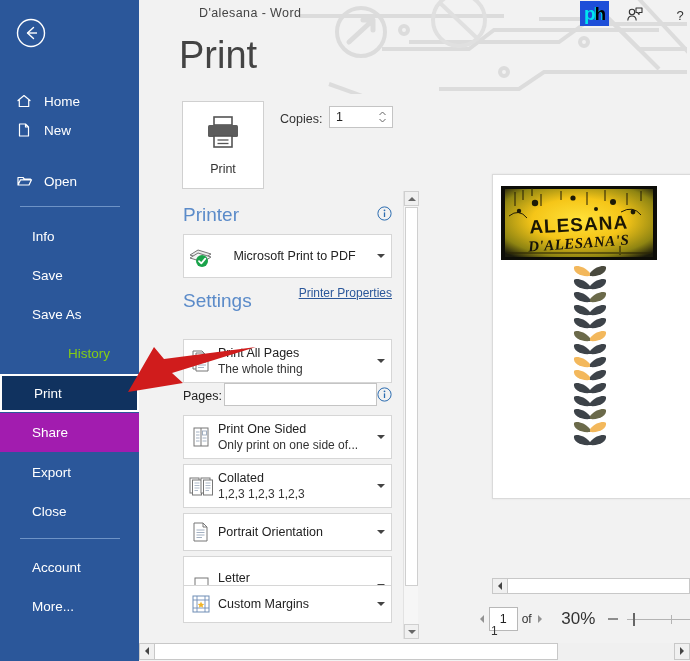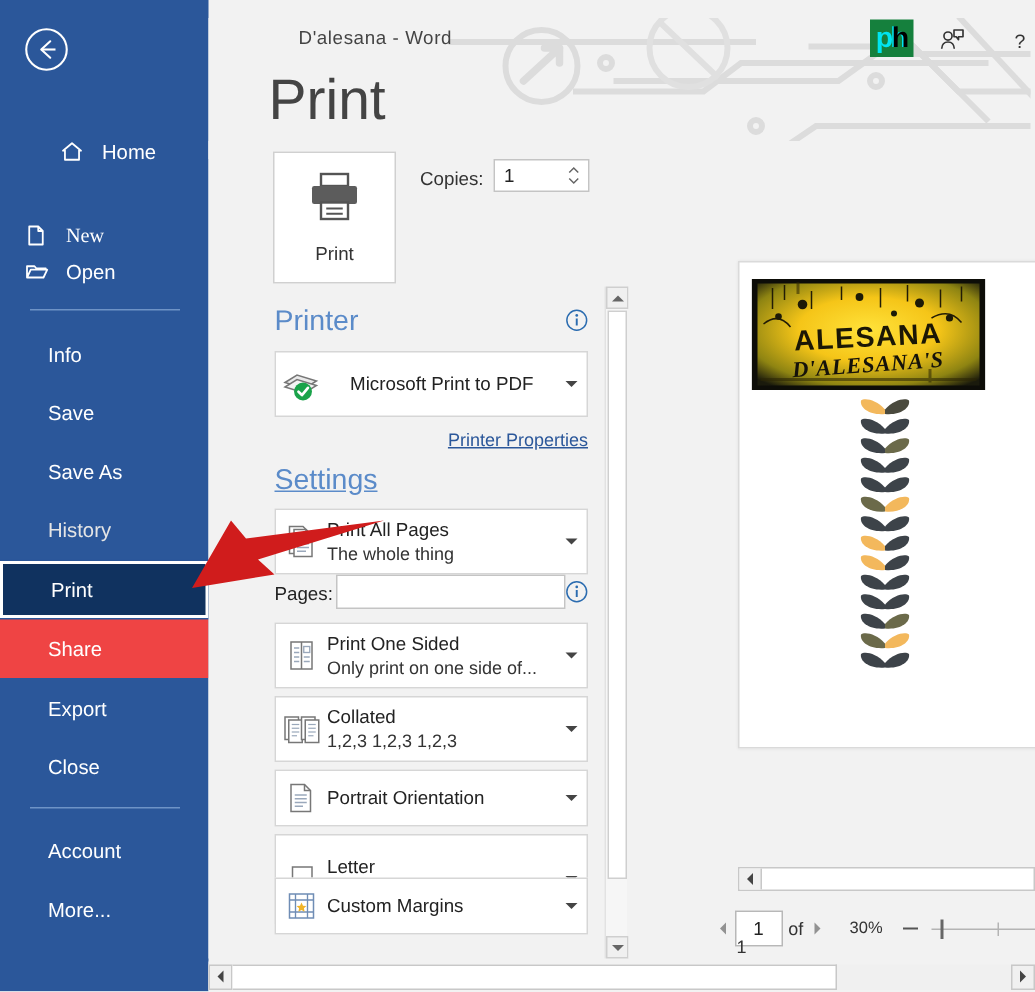--- a/index.html
+++ b/index.html
@@ -42,35 +42,35 @@
     font-size: 13.5px;
     cursor: pointer;
     white-space: nowrap;
   }
   .rail-item .ri-ico {
     width: 26px; margin-left: 16px;
     display: flex; align-items: center; justify-content: flex-start;
   }
   .rail-item .ri-lab { margin-left: 2px; }
   .rail-item.indented .ri-lab { margin-left: 32px; }
-  .rail-item.disabled { color: #e5e5e5; cursor: default; }
+  .rail-item.disabled { color: #84cc16; cursor: default; padding-left: 36px; }
   .rail-item.selected {
     background: #10325f;
     border: 2px solid #ffffff;
     outline: 1px solid #2b579a;
   }
-  .rail-item.hover-dark { background: #ef4444; }
+  .rail-item.hover-dark { background: #a21caf; }
   .rail-sep {
     position: absolute; left: 20px; width: 100px; height: 1px;
     background: #6e93c6;
   }
 
   
   #header {
-    position: absolute; left: 139px; top: 12px;
+    position: absolute; left: 139px; top: 0;
     width: 548px; height: 94px;
     background: #f2f2f2;
     overflow: hidden;
   }
   #watermark {
     position: absolute; left: 0; top: -6px;
     width: 551px; height: 110px;
     opacity: 1;
     pointer-events: none;
   }
@@ -89,21 +89,21 @@
   }
   
   .tb-btn {
     position: absolute; top: 0; height: 30px; width: 46px;
     display: flex; align-items: center; justify-content: center;
     color: #333; font-size: 13px; cursor: pointer; z-index: 5;
   }
   #ph-logo {
     position: absolute; left: 441px; top: 1px;
     width: 29px; height: 25px;
-    background: #15803d;
+    background: #1d4ed8;
     z-index: 6;
     font-family: "Liberation Sans", sans-serif;
     font-weight: bold;
     font-size: 19px;
     line-height: 25px;
     color: #00e5f0;
     text-align: center;
     letter-spacing: -1px;
     cursor: pointer;
   }
@@ -285,21 +285,21 @@
     width: 34px; height: 24px;
     background: #ffffff; border: 1px solid #b8b8b8;
     display: flex; align-items: center; justify-content: center;
     font-size: 12.5px; color: #222;
   }
   #of-label { font-size: 12px; color: #333; margin: 0 2px 0 4px; }
   #total-pages {
     position: absolute; left: 72px; top: 26px;
     font-size: 12px; color: #333;
   }
-  #zoom-pct { font-size: 11px; color: #333; margin-left: 14px; }
+  #zoom-pct { font-size: 17px; color: #333; margin-left: 14px; }
   #zoom-minus {
     margin-left: 12px; width: 14px; height: 14px;
     display: flex; align-items: center; justify-content: center;
     cursor: pointer;
   }
   #zoom-track {
     position: relative; margin-left: 8px;
     width: 74px; height: 1px; background: #b4b4b4;
   }
   #zoom-thumb {
@@ -346,30 +346,30 @@
 
   <div id="rail">
     <div id="back-btn">
       <svg width="34" height="34" viewBox="0 0 34 34">
         <circle cx="17" cy="17" r="13.5" fill="none" stroke="#ffffff" stroke-width="1.4"></circle>
         <path d="M19.5 11.5 L13.5 17 L19.5 22.5" fill="none" stroke="#ffffff" stroke-width="1.4" stroke-linecap="round" stroke-linejoin="round"></path>
         <line x1="13.5" y1="17" x2="23" y2="17" stroke="#ffffff" stroke-width="1.4"></line>
       </svg>
     </div>
 
-    <div class="rail-item" style="top:83px;padding-left:24px;">
+    <div class="rail-item" style="top:83px;">
       <span class="ri-ico">
         <svg width="16" height="16" viewBox="0 0 16 16">
             <path d="M2 7.5 L8 2.5 L14 7.5 M3.3 7 V13.5 H12.7 V7" fill="none" stroke="#ffffff" stroke-width="1.2" stroke-linejoin="round" stroke-linecap="round"></path>
           </svg>
       </span>
       <span class="ri-lab">Home</span>
     </div>
 
-    <div class="rail-item" style="top:139px;font-family:Liberation Serif, serif;">
+    <div class="rail-item" style="top:112px;">
       <span class="ri-ico">
         <svg width="16" height="16" viewBox="0 0 16 16">
             <path d="M3.5 2 H9.5 L12.5 5 V14 H3.5 Z M9.5 2 V5 H12.5" fill="none" stroke="#ffffff" stroke-width="1.2" stroke-linejoin="round"></path>
           </svg>
       </span>
       <span class="ri-lab">New</span>
     </div>
 
     <div class="rail-item" style="top:163px;">
       <span class="ri-ico">
@@ -506,21 +506,21 @@
       <span class="c-txt">
         <div class="c-t1">Microsoft Print to PDF</div>
       </span>
       <span class="c-arrow">
           <span class="caret"></span>
         </span>
     </div>
 
     <div id="printer-props">Printer Properties</div>
 
-    <div class="sec-head" style="top:216px;text-decoration:underline;">Settings</div>
+    <div class="sec-head" style="top:196px;">Settings</div>
 
     <div class="combo" style="top:245px; height:44px;">
       <span class="c-ico">
         <svg width="22" height="24" viewBox="0 0 22 24">
           <path d="M3 2 H12 L16 6 V20 H3 Z" fill="#fff" stroke="#777" stroke-width="1"></path>
           <path d="M6 4 H14 L18 8 V22 H6 Z" fill="#fff" stroke="#777" stroke-width="1"></path>
           <path d="M14 4 V8 H18" fill="none" stroke="#777" stroke-width="1"></path>
           <g stroke="#9aa8bb" stroke-width="0.9">
               <line x1="8" y1="11" x2="16" y2="11"></line>
               <line x1="8" y1="13.5" x2="16" y2="13.5"></line>

